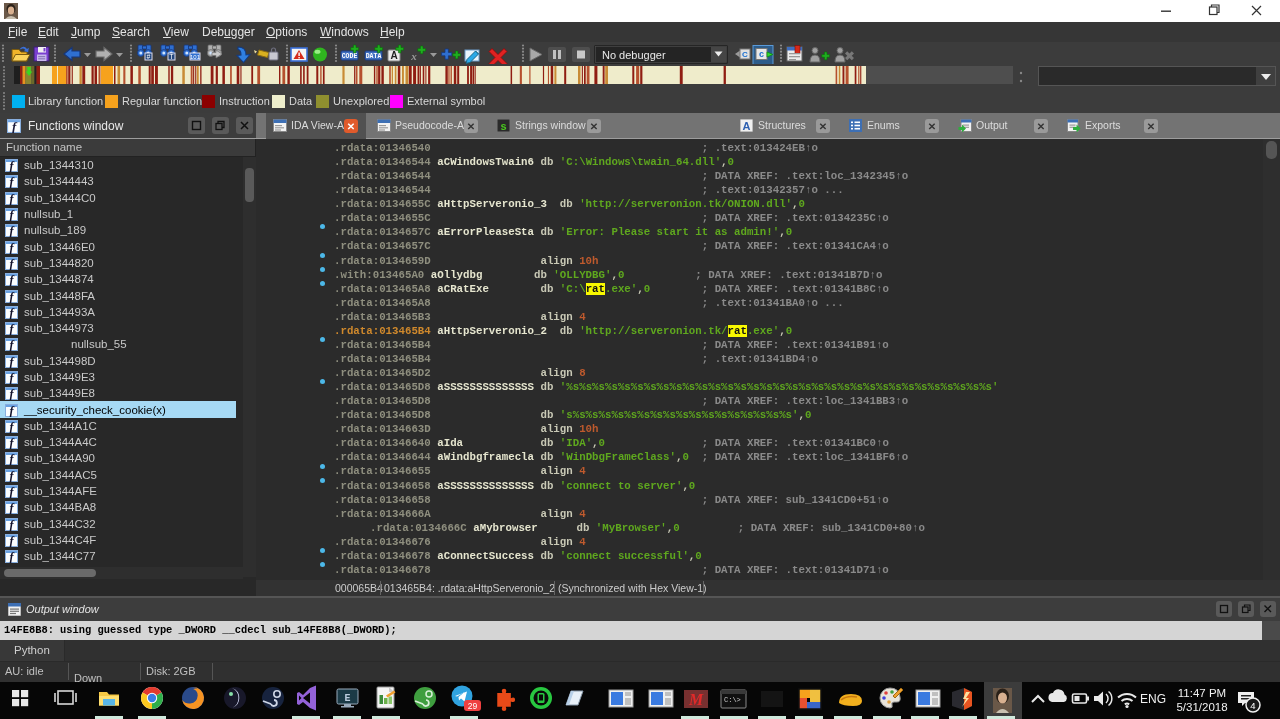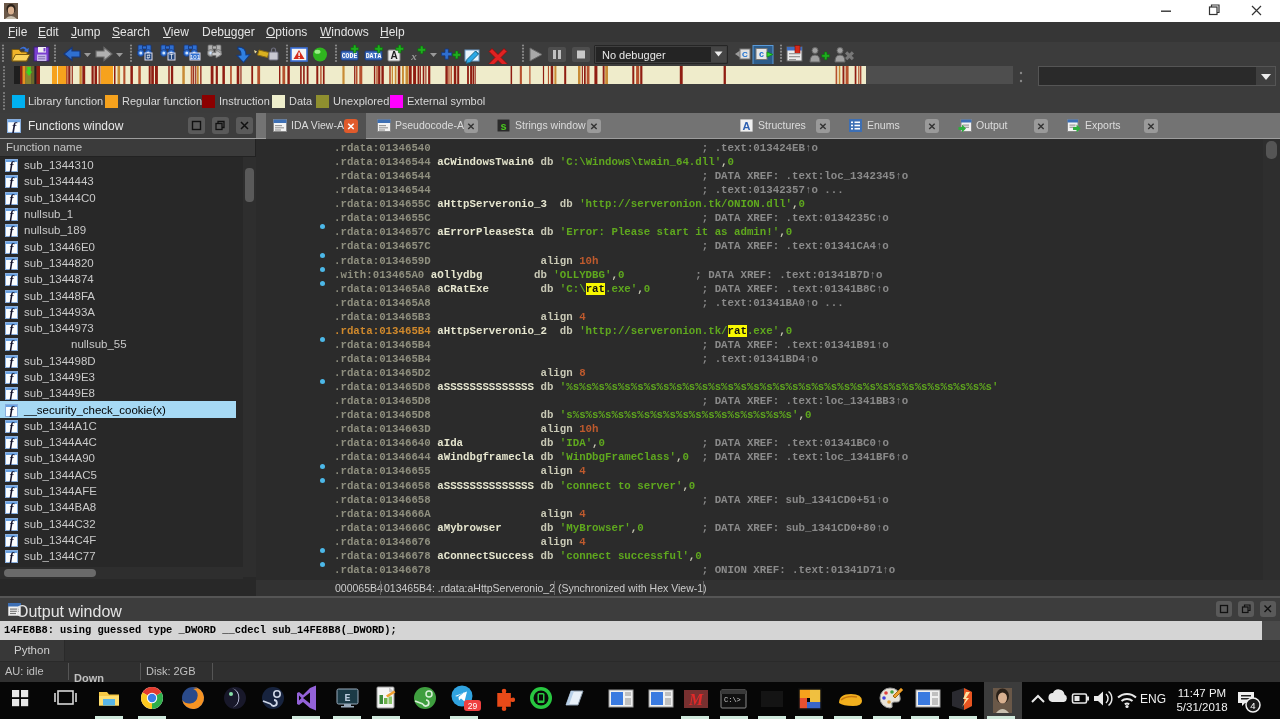--- a/index.html
+++ b/index.html
@@ -688,24 +688,24 @@
 <span style="color:#8f8f7f;">.rdata:013465D8</span> <span style="color:#e6e6cf;font-weight:bold;">aSSSSSSSSSSSSSS</span> <span style="color:#c9c9b6;">db </span><span style="color:#5fa81e;">'%s%s%s%s%s%s%s%s%s%s%s%s%s%s%s%s%s%s%s%s%s%s%s%s%s%s%s%s%s%s%s%s%s'</span><span style="color:#c9c9b6;"></span>
 <span style="color:#8f8f7f;">.rdata:013465D8</span>                                          <span style="color:#8a8a8a;">; DATA XREF: .text:loc_1341BB3↑o</span>
 <span style="color:#8f8f7f;">.rdata:013465D8</span>                 <span style="color:#c9c9b6;">db </span><span style="color:#5fa81e;">'s%s%s%s%s%s%s%s%s%s%s%s%s%s%s%s%s%s'</span><span style="color:#c9c9b6;">,</span><span style="color:#5fa81e;">0</span>
 <span style="color:#8f8f7f;">.rdata:0134663D</span>                 <span style="color:#c9c9b6;">align </span><span style="color:#bf5a2d;">10h</span><span style="color:#c9c9b6;"></span>
 <span style="color:#8f8f7f;">.rdata:01346640</span> <span style="color:#e6e6cf;font-weight:bold;">aIda</span>            <span style="color:#c9c9b6;">db </span><span style="color:#5fa81e;">'IDA'</span><span style="color:#c9c9b6;">,</span><span style="color:#5fa81e;">0</span>               <span style="color:#8a8a8a;">; DATA XREF: .text:01341BC0↑o</span>
 <span style="color:#8f8f7f;">.rdata:01346644</span> <span style="color:#e6e6cf;font-weight:bold;">aWindbgframecla</span> <span style="color:#c9c9b6;">db </span><span style="color:#5fa81e;">'WinDbgFrameClass'</span><span style="color:#c9c9b6;">,</span><span style="color:#5fa81e;">0</span>  <span style="color:#8a8a8a;">; DATA XREF: .text:loc_1341BF6↑o</span>
 <span style="color:#8f8f7f;">.rdata:01346655</span>                 <span style="color:#c9c9b6;">align </span><span style="color:#bf5a2d;">4</span><span style="color:#c9c9b6;"></span>
 <span style="color:#8f8f7f;">.rdata:01346658</span> <span style="color:#e6e6cf;font-weight:bold;">aSSSSSSSSSSSSSS</span> <span style="color:#c9c9b6;">db </span><span style="color:#5fa81e;">'connect to server'</span><span style="color:#c9c9b6;">,</span><span style="color:#5fa81e;">0</span>
 <span style="color:#8f8f7f;">.rdata:01346658</span>                                          <span style="color:#8a8a8a;">; DATA XREF: sub_1341CD0+51↑o</span>
 <span style="color:#8f8f7f;">.rdata:0134666A</span>                 <span style="color:#c9c9b6;">align </span><span style="color:#bf5a2d;">4</span><span style="color:#c9c9b6;"></span>
-<span style="color:#8f8f7f;">.rdata:0134666C</span> <span style="color:#e6e6cf;font-weight:bold;">aMybrowser</span>      <span style="color:#c9c9b6;">db </span><span style="color:#5fa81e;">'MyBrowser'</span><span style="color:#c9c9b6;">,</span><span style="color:#5fa81e;">0</span>         <span style="color:#8a8a8a;">; DATA XREF: sub_1341CD0+80↑o</span>
+<span style="color:#8f8f7f;margin-left:36px;">.rdata:0134666C</span> <span style="color:#e6e6cf;font-weight:bold;">aMybrowser</span>      <span style="color:#c9c9b6;">db </span><span style="color:#5fa81e;">'MyBrowser'</span><span style="color:#c9c9b6;">,</span><span style="color:#5fa81e;">0</span>         <span style="color:#8a8a8a;">; DATA XREF: sub_1341CD0+80↑o</span>
 <span style="color:#8f8f7f;">.rdata:01346676</span>                 <span style="color:#c9c9b6;">align </span><span style="color:#bf5a2d;">4</span><span style="color:#c9c9b6;"></span>
 <span style="color:#8f8f7f;">.rdata:01346678</span> <span style="color:#e6e6cf;font-weight:bold;">aConnectSuccess</span> <span style="color:#c9c9b6;">db </span><span style="color:#5fa81e;">'connect successful'</span><span style="color:#c9c9b6;">,</span><span style="color:#5fa81e;">0</span>
-<span style="color:#8f8f7f;">.rdata:01346678</span>                                          <span style="color:#8a8a8a;">; ONION XREF: .text:01341D71↑o</span></pre>
+<span style="color:#8f8f7f;">.rdata:01346678</span>                                          <span style="color:#8a8a8a;">; DATA XREF: .text:01341D71↑o</span></pre>
 </div>
 <div style="position:absolute;left:320px;top:224.4px;width:5px;height:5px;border-radius:50%;background:#4cb8e8;"></div>
 <div style="position:absolute;left:320px;top:252.6px;width:5px;height:5px;border-radius:50%;background:#4cb8e8;"></div>
 <div style="position:absolute;left:320px;top:266.6px;width:5px;height:5px;border-radius:50%;background:#4cb8e8;"></div>
 <div style="position:absolute;left:320px;top:280.7px;width:5px;height:5px;border-radius:50%;background:#4cb8e8;"></div>
 <div style="position:absolute;left:320px;top:337.0px;width:5px;height:5px;border-radius:50%;background:#4cb8e8;"></div>
 <div style="position:absolute;left:320px;top:379.2px;width:5px;height:5px;border-radius:50%;background:#4cb8e8;"></div>
 <div style="position:absolute;left:320px;top:463.6px;width:5px;height:5px;border-radius:50%;background:#4cb8e8;"></div>
 <div style="position:absolute;left:320px;top:477.7px;width:5px;height:5px;border-radius:50%;background:#4cb8e8;"></div>
 <div style="position:absolute;left:320px;top:548.0px;width:5px;height:5px;border-radius:50%;background:#4cb8e8;"></div>
@@ -727,21 +727,21 @@
 
 <div style="position:absolute;left:0;top:598px;width:1280px;height:84px;background:#333;">
  <div style="position:absolute;left:0;top:0;width:1280px;height:23px;background:#3d3d3d;">
   <svg width="13" height="13" style="position:absolute;left:8px;top:5px;">
         <rect width="13" height="13" fill="#f2f2f2" stroke="#888"></rect>
         <rect width="13" height="3.5" fill="#3d6fb4"></rect>
         <rect x="2" y="5.5" width="9" height="1.2" fill="#777"></rect>
         <rect x="2" y="7.7" width="9" height="1.2" fill="#777"></rect>
         <rect x="2" y="9.9" width="6" height="1.2" fill="#777"></rect>
       </svg>
-  <span style="position:absolute;left:16px;top:5px;font-size:16px;color:#e4e4e4;">Output window</span>
+  <span style="position:absolute;left:26px;top:5px;font-size:11px;color:#e4e4e4;font-style:italic;">Output window</span>
   <div style="position:absolute;left:1216px;top:3px;width:16px;height:16px;background:#5a5a5a;border-radius:3px;"></div>
   <div style="position:absolute;left:1238px;top:3px;width:16px;height:16px;background:#5a5a5a;border-radius:3px;"></div>
   <div style="position:absolute;left:1260px;top:3px;width:16px;height:16px;background:#5a5a5a;border-radius:3px;"></div>
   <svg width="64" height="16" style="position:absolute;left:1216px;top:3px;">
    <rect x="4.5" y="4.5" width="7" height="7" fill="none" stroke="#111" stroke-width="1.3"></rect>
    <rect x="26.5" y="6" width="5.5" height="5.5" fill="none" stroke="#111" stroke-width="1.2"></rect>
         <path d="M28.5,6 l0,-2 l5.5,0 l0,5.5 l-2,0" fill="none" stroke="#111" stroke-width="1.2"></path>
    <path d="M48.5,4.5 l6.5,6.5 M55,4.5 l-6.5,6.5" stroke="#111" stroke-width="1.4"></path>
   </svg>
  </div>
@@ -750,21 +750,21 @@
  </div>
  <div style="position:absolute;left:1262px;top:23px;width:18px;height:19px;background:#4a4a4a;"></div>
  <div style="position:absolute;left:0;top:42px;width:1280px;height:22px;background:#383838;border-bottom:1px solid #2a2a2a;">
   <span style="position:absolute;left:14px;top:4px;font-size:11.5px;color:#cfcfcf;">Python</span>
   <div style="position:absolute;left:64px;top:0;width:1px;height:22px;background:#2a2a2a;"></div>
   <div style="position:absolute;left:65px;top:0;width:1215px;height:21px;background:#303030;"></div>
  </div>
  <div style="position:absolute;left:0;top:64px;width:1280px;height:20px;background:#303030;color:#c0c0c0;font-size:11px;">
   <span style="position:absolute;left:5px;top:3px;">AU: idle</span>
   <div style="position:absolute;left:68px;top:1px;width:1px;height:17px;background:#555;"></div>
-  <span style="position:absolute;left:74px;top:10px;font-weight:bold;">Down</span>
+  <span style="position:absolute;left:74px;top:10px;">Down</span>
   <div style="position:absolute;left:140px;top:1px;width:1px;height:17px;background:#555;"></div>
   <span style="position:absolute;left:146px;top:3px;">Disk: 2GB</span>
   <div style="position:absolute;left:212px;top:1px;width:1px;height:17px;background:#555;"></div>
  </div>
 </div>
 
 <div style="position:absolute;left:0;top:682px;width:1280px;height:37px;background:#060606;">
 <svg width="1030" height="37" viewBox="0 0 1030 37" style="position:absolute;left:0;top:0;">
       <g fill="#e8e8e8">
         <rect x="12" y="8" width="7.2" height="7.2"></rect>

